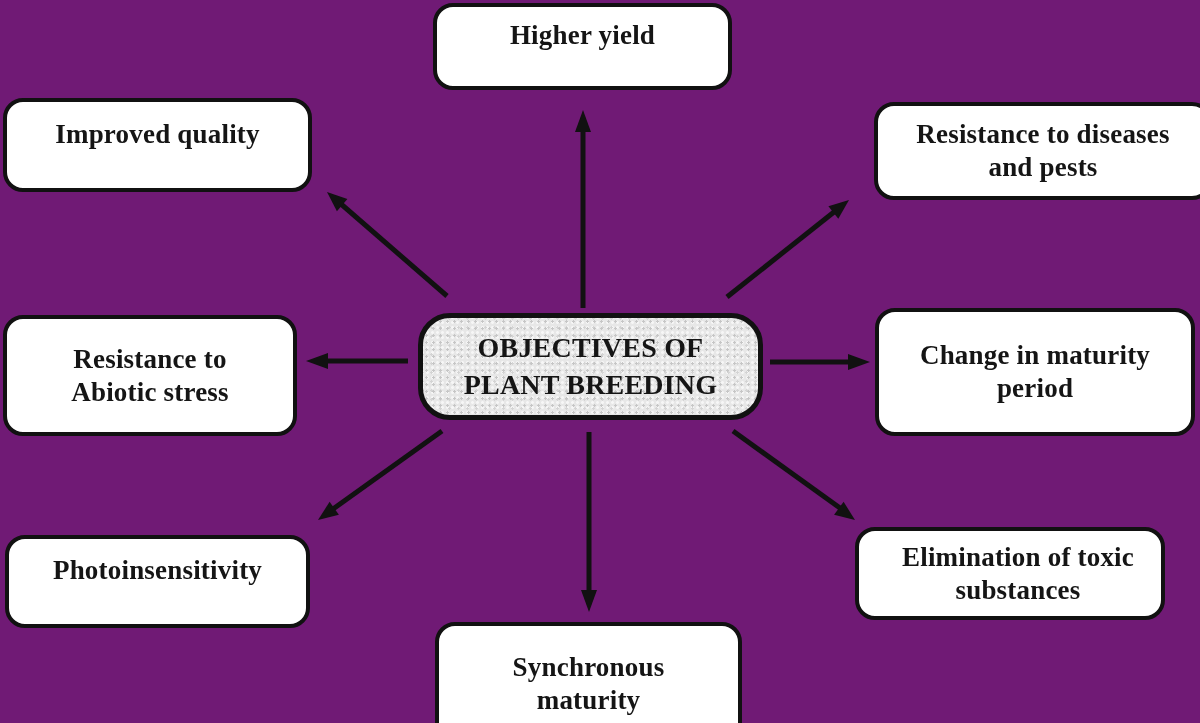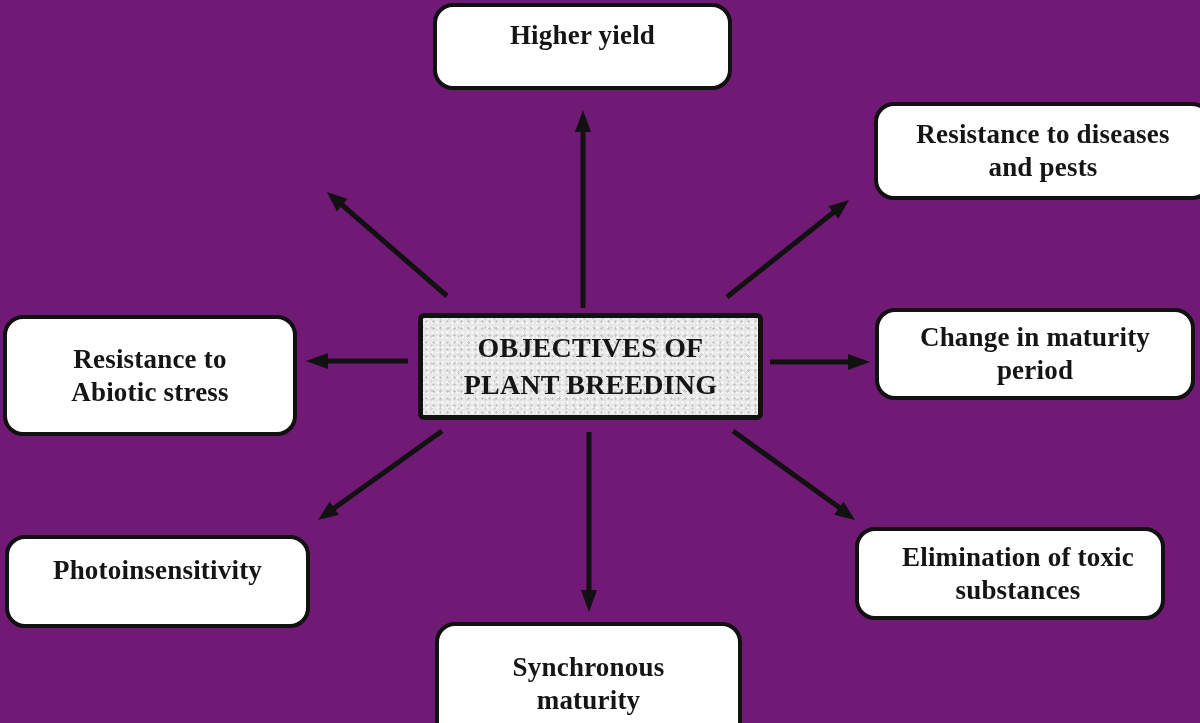--- a/index.html
+++ b/index.html
@@ -43,40 +43,40 @@
     line-height:1.22;
     color:var(--text);
     letter-spacing:0.2px;
     padding:0 10px;
   }
   .node.single .label{
     padding-bottom:22px;
   }
   .node.center{
     border-width:5px;
-    border-radius:6px;
+    border-radius:32px;
     background-color:var(--center-background);
     background-image:
       radial-gradient(#c6c6c6 1px, rgba(0,0,0,0) 1.4px),
       radial-gradient(#d4d4d4 1px, rgba(0,0,0,0) 1.4px),
       radial-gradient(#f6f6f6 1.2px, rgba(0,0,0,0) 1.6px);
     background-size:7px 7px, 9px 9px, 5px 5px;
     background-position:0 0, 4px 5px, 2px 2px;
   }
   .node.center .label{
     font-size:28px;
     line-height:1.3;
   }
   
   .pos-higher-yield        {left:433px; top:3px;   width:299px; height:87px;}
   .pos-improved-quality    {left:3px;   top:98px;  width:309px; height:94px;}
   .pos-resistance-diseases {left:862px; top:102px; width:338px; height:98px;margin-left:12px;}
   .pos-resistance-abiotic  {left:3px;   top:315px; width:294px; height:121px;}
   .pos-center              {left:418px; top:313px; width:345px; height:107px;}
-  .pos-change-maturity     {left:875px; top:308px; width:320px; height:92px;}
+  .pos-change-maturity     {left:875px; top:308px; width:320px; height:128px;}
   .pos-photoinsensitivity  {left:5px;   top:512px; width:305px; height:93px;margin-top:23px;}
   .pos-elimination-toxic   {left:855px; top:527px; width:310px; height:93px;padding-left:16px;}
   .pos-synchronous         {left:435px; top:622px; width:307px; height:124px;}
   .connectors line{stroke:var(--arrow);stroke-width:5;}
   .connectors polygon{fill:var(--arrow);}
 </style>
 </head>
 <body>
 
 <div class="canvas">
@@ -105,20 +105,23 @@
     <polygon points="855,520 834.1,514.7 843.6,501.8"></polygon>
 
     <line x1="589" y1="432" x2="589" y2="592"></line>
     <polygon points="589,612 581,590 597,590"></polygon>
   </svg>
 
   <div class="node single pos-higher-yield">
     <span class="label">Higher yield</span>
   </div>
 
+  <div class="node single pos-improved-quality">
+    <span class="label">Improved quality</span>
+  </div>
 
   <div class="node pos-resistance-diseases">
     <span class="label">Resistance to diseases
 and pests</span>
   </div>
 
   <div class="node pos-resistance-abiotic">
     <span class="label">Resistance to
 Abiotic stress</span>
   </div>

